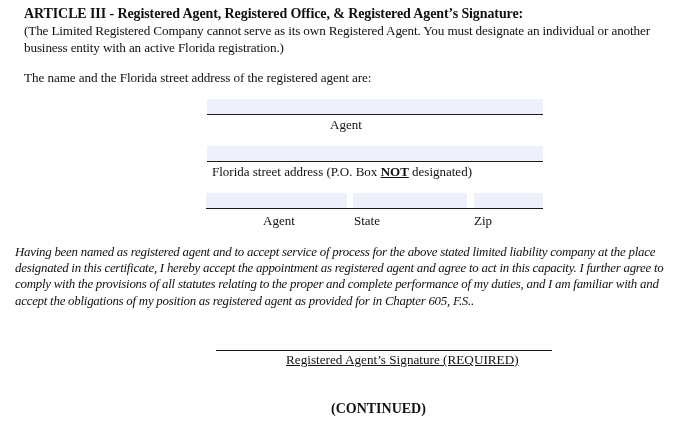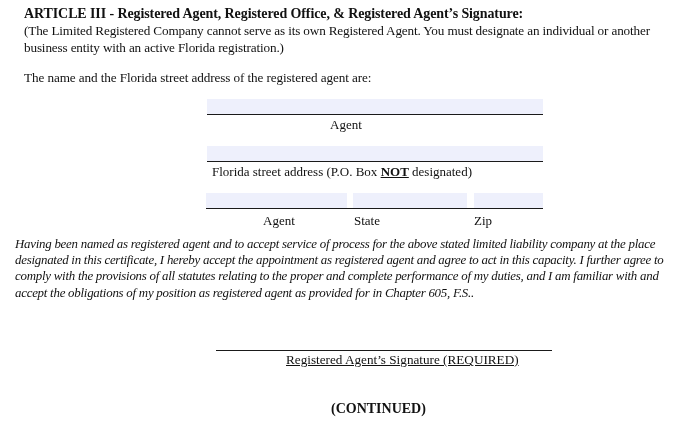--- a/index.html
+++ b/index.html
@@ -41,21 +41,21 @@
     }
     .rule {
       position: absolute;
       height: 1.3px;
       background: #1a1a1a;
     }
     .lbl {
       font-size: 13px;
     }
     .para {
-      left: 15px; top: 236px;
+      left: 15px; top: 244px;
       width: 665px;
       white-space: normal;
       font-style: italic;
       font-size: 12.9px;
       line-height: 16.2px;
       letter-spacing: -0.25px;
     }
     .sig-lbl {
       left: 286px; top: 352px;
       font-size: 13.2px;

